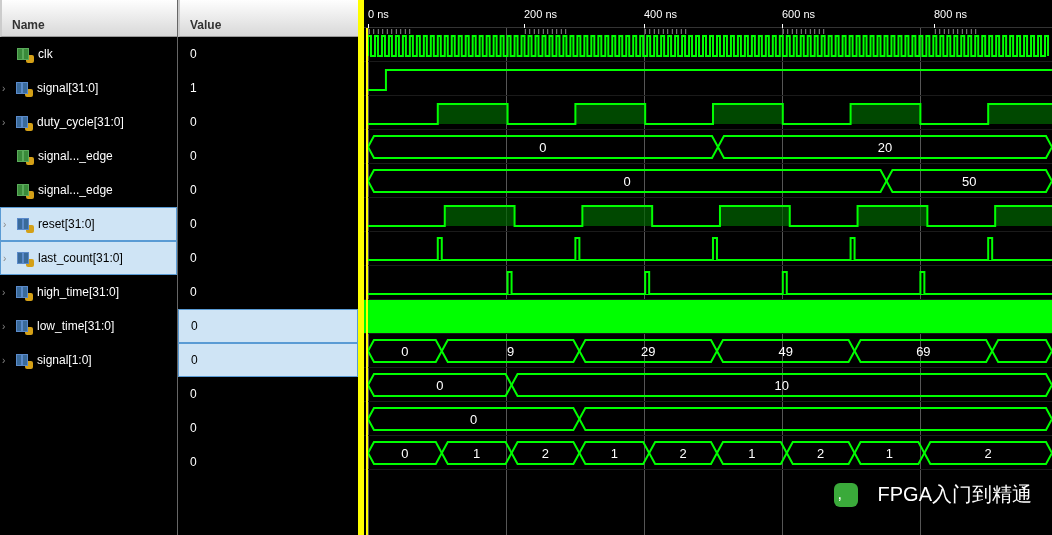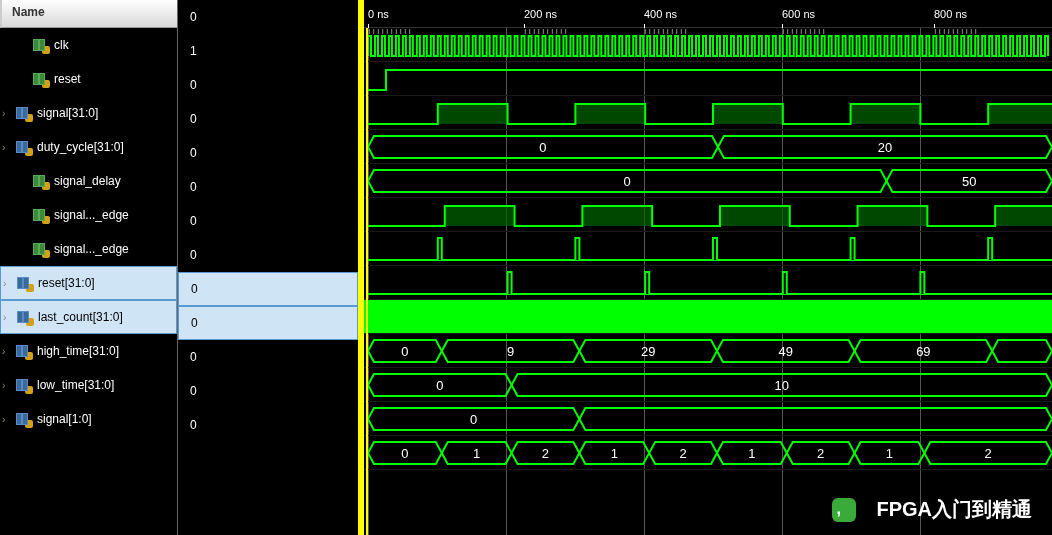--- a/index.html
+++ b/index.html
@@ -2,23 +2,23 @@
 <html><head>
   <meta charset="utf-8">
   <style>
     * { margin: 0; padding: 0; box-sizing: border-box; }
     body { font-family: Arial, sans-serif; font-size: 12px; background: #000; width: 1052px; height: 535px; overflow: hidden; display: flex; }
     
     .left-panel { width: 360px; display: flex; background: #000; }
     .name-col { width: 178px; border-right: 1px solid #666; }
     .value-col { width: 182px; border-right: 2px solid #ffff00; }
     
-    .header-cell { background: linear-gradient(to bottom, #fefefe, #d8d8d8); border-bottom: 1px solid #999; padding: 5px 10px; font-weight: bold; color: #333; height: 28px; border-left: 2px solid #ccc; }
-    
-    .signal-row { height: 34px; display: flex; align-items: center; padding-left: 16px; color: #fff; }
+    .header-cell { background: linear-gradient(to bottom, #fefefe, #d8d8d8); border-bottom: 1px solid #999; padding: 18px 10px; font-weight: bold; color: #333; height: 28px; border-left: 2px solid #ccc; }
+    
+    .signal-row { height: 34px; display: flex; align-items: center; padding-left: 0; color: #fff; }
     .signal-row.expandable { padding-left: 2px; }
     .signal-row.selected { background: #cfe4f5; color: #000; border: 1px solid #5a9bd4; }
     
     .expand-icon { display: inline-block; width: 12px; color: #888; margin-right: 1px; font-size: 10px; }
     .sig-icon { display: inline-block; width: 16px; height: 14px; margin-right: 6px; position: relative; }
     .sig-icon::before { content: ""; position: absolute; width: 4px; height: 10px; background: #3a8a3a; left: 1px; top: 1px; border: 1px solid #5aaa5a; }
     .sig-icon::after { content: ""; position: absolute; width: 4px; height: 10px; background: #3a8a3a; left: 7px; top: 1px; border: 1px solid #5aaa5a; }
     .sig-icon.bus::before { background: #3a6a9a; border-color: #5a8aca; }
     .sig-icon.bus::after { background: #3a6a9a; border-color: #5a8aca; }
     .sig-icon .lock { position: absolute; bottom: -2px; right: -2px; width: 8px; height: 8px; background: #d4a017; border-radius: 2px; font-size: 6px; }
@@ -38,78 +38,64 @@
     .wave-row { height: 34px; position: relative; border-bottom: 1px solid #1a1a1a; }
     .wave-row.selected-bg { background: #00ff00; }
     
     svg.wave { width: 100%; height: 34px; display: block; }
     .digital-line { fill: none; stroke: #00ff00; stroke-width: 2; }
     .clk-fill { fill: #006600; opacity: 0.7; }
     .bus-outline { fill: none; stroke: #00ff00; stroke-width: 2; }
     .bus-text { fill: #fff; font-size: 13px; text-anchor: middle; }
     .edge-spike { stroke: #00ff00; stroke-width: 2; }
     
-    .watermark { position: absolute; bottom: 12px; right: 20px; color: #fff; font-size: 20px; font-weight: bold; z-index: 20; display: flex; align-items: center; gap: 20px; }
+    .watermark { position: absolute; bottom: 27px; right: 20px; color: #fff; font-size: 20px; font-weight: normal; z-index: 20; display: flex; align-items: center; gap: 20px; }
     .watermark-icon { width: 24px; height: 24px; background: #3aaa3a; border-radius: 6px; position: relative; }
     .watermark-icon::after { content: ","; position: absolute; top: 2px; left: 4px; font-size: 16px; color: #fff; }
   </style>
 </head>
 <body>
 
 <div class="left-panel">
   <div class="name-col">
     <div class="header-cell">Name</div>
     <div id="name-rows">
         <div class="signal-row">
           <span style="width:16px;display:inline-block"></span>
           <span class="sig-icon ">
             <span class="lock"></span>
           </span>
           <span>clk</span>
         </div>
+        <div class="signal-row expandable">
+          <span class="expand-icon">›</span>
+          <span class="sig-icon bus">
+            <span class="lock"></span>
+          </span>
+          <span>signal[31:0]</span>
+        </div>
+        <div class="signal-row expandable">
+          <span class="expand-icon">›</span>
+          <span class="sig-icon bus">
+            <span class="lock"></span>
+          </span>
+          <span>duty_cycle[31:0]</span>
+        </div>
         <div class="signal-row">
           <span style="width:16px;display:inline-block"></span>
           <span class="sig-icon ">
             <span class="lock"></span>
           </span>
-          <span>reset</span>
-        </div>
-        <div class="signal-row expandable">
-          <span class="expand-icon">›</span>
-          <span class="sig-icon bus">
-            <span class="lock"></span>
-          </span>
-          <span>signal[31:0]</span>
-        </div>
-        <div class="signal-row expandable">
-          <span class="expand-icon">›</span>
-          <span class="sig-icon bus">
-            <span class="lock"></span>
-          </span>
-          <span>duty_cycle[31:0]</span>
+          <span>signal..._edge</span>
         </div>
         <div class="signal-row">
           <span style="width:16px;display:inline-block"></span>
           <span class="sig-icon ">
             <span class="lock"></span>
           </span>
-          <span>signal_delay</span>
-        </div>
-        <div class="signal-row">
-          <span style="width:16px;display:inline-block"></span>
-          <span class="sig-icon ">
-            <span class="lock"></span>
-          </span>
-          <span>signal..._edge</span>
-        </div>
-        <div class="signal-row">
-          <span style="width:16px;display:inline-block"></span>
-          <span class="sig-icon ">
-            <span class="lock"></span>
-          </span>
           <span>signal..._edge</span>
         </div>
         <div class="signal-row expandable selected">
           <span class="expand-icon">›</span>
           <span class="sig-icon bus">
             <span class="lock"></span>
           </span>
           <span>reset[31:0]</span>
         </div>
         <div class="signal-row expandable selected">
@@ -136,20 +122,21 @@
         <div class="signal-row expandable">
           <span class="expand-icon">›</span>
           <span class="sig-icon bus">
             <span class="lock"></span>
           </span>
           <span>signal[1:0]</span>
         </div>
       </div>
   </div>
   <div class="value-col">
+    <div class="header-cell">Value</div>
     <div id="value-rows">
         <div class="value-cell">0</div>
         <div class="value-cell">1</div>
         <div class="value-cell">0</div>
         <div class="value-cell">0</div>
         <div class="value-cell">0</div>
         <div class="value-cell">0</div>
         <div class="value-cell">0</div>
         <div class="value-cell">0</div>
         <div class="value-cell selected">0</div>

